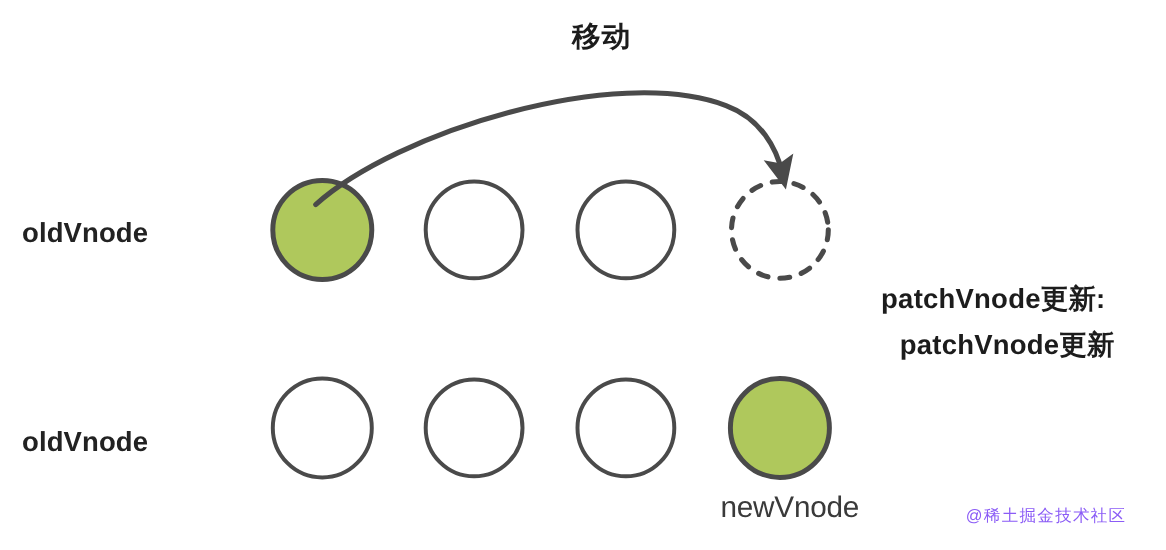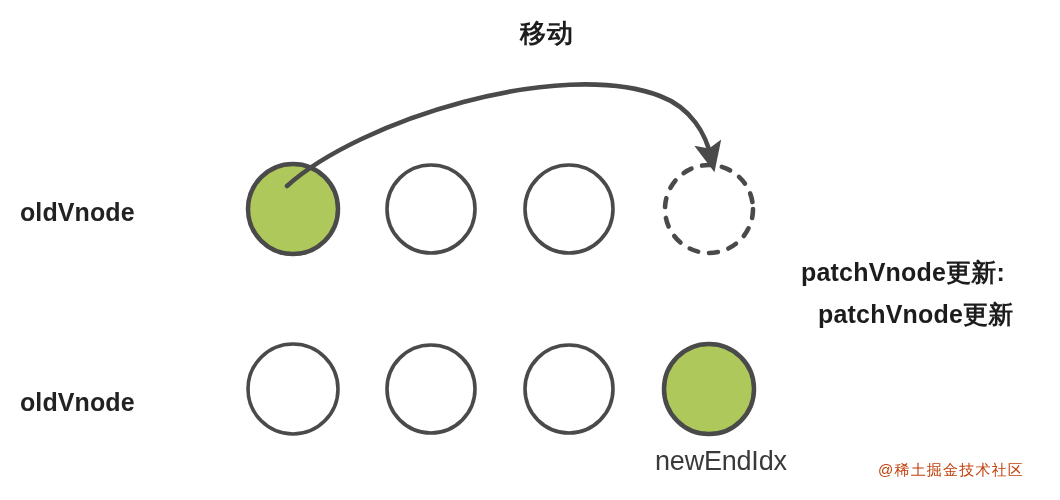--- a/index.html
+++ b/index.html
@@ -49,21 +49,21 @@
     letter-spacing: 1px;
   }
   .note-line {
     font-size: 25px;
     font-weight: bold;
     color: #1c1c1c;
     letter-spacing: 0.2px;
   }
   .watermark {
     font-size: 15px;
-    color: #c2410c;
+    color: #8b5cf6;
     font-weight: 400;
     letter-spacing: 1.2px;
   }
 </style>
 </head>
 <body>
 
 <div id="stage">
 
   <svg id="diagram-svg" viewBox="0 0 1060 500">
@@ -89,20 +89,20 @@
 
     <path id="move-arrow-path" d="M 287,186 C 360,120 560,58 660,96 C 692,108 706,135 711,157" fill="none" stroke="#4a4a4a" stroke-width="4.6" stroke-linecap="round" marker-end="url(#arrowhead)"></path>
   </svg>
 
   <div class="lbl move-label" style="left:520px; top:20px;">移动</div>
 
   <div class="lbl row-label" style="left:20px; top:200px;text-align:right;">oldVnode</div>
   <div class="lbl row-label" style="left:20px; top:390px;">oldVnode</div>
 
 
-  <div class="lbl idx-label" style="left:655px; top:448px;">newEndIdx</div>
+  <div class="lbl idx-label" style="left:655px; top:448px;">newVnode</div>
 
   <div class="lbl note-line" style="left:801px; top:260px;">patchVnode更新:</div>
   <div class="lbl note-line" style="left:801px; top:302px;margin-left:17px;">patchVnode更新</div>
 
   <div class="lbl watermark" style="left:878px; top:462px;">@稀土掘金技术社区</div>
 
 </div>
 
 </body></html>

